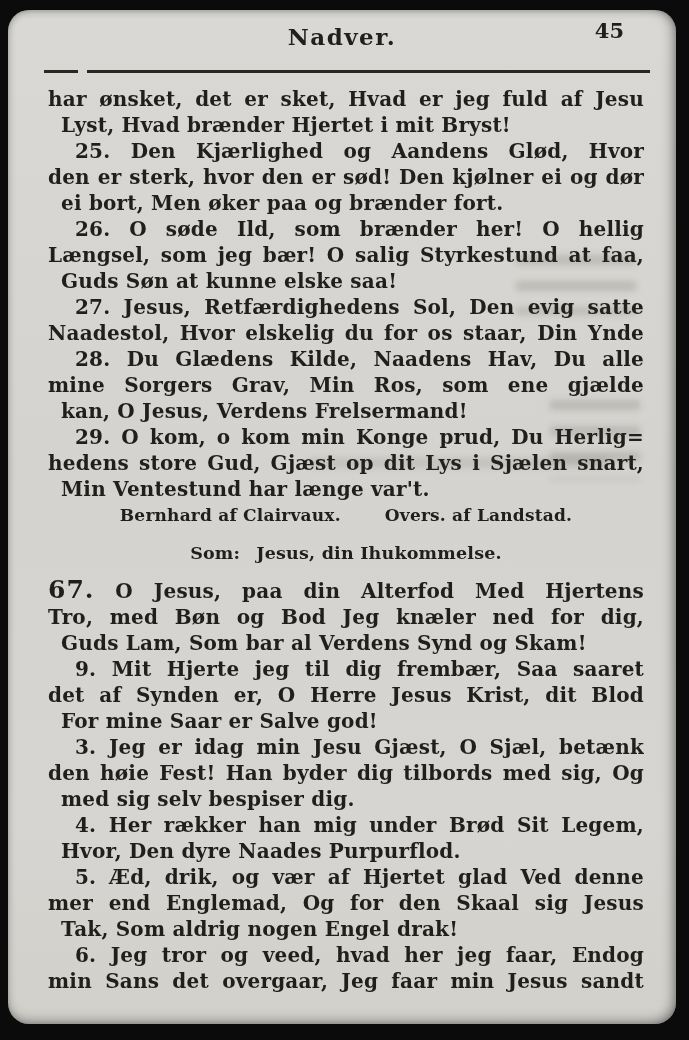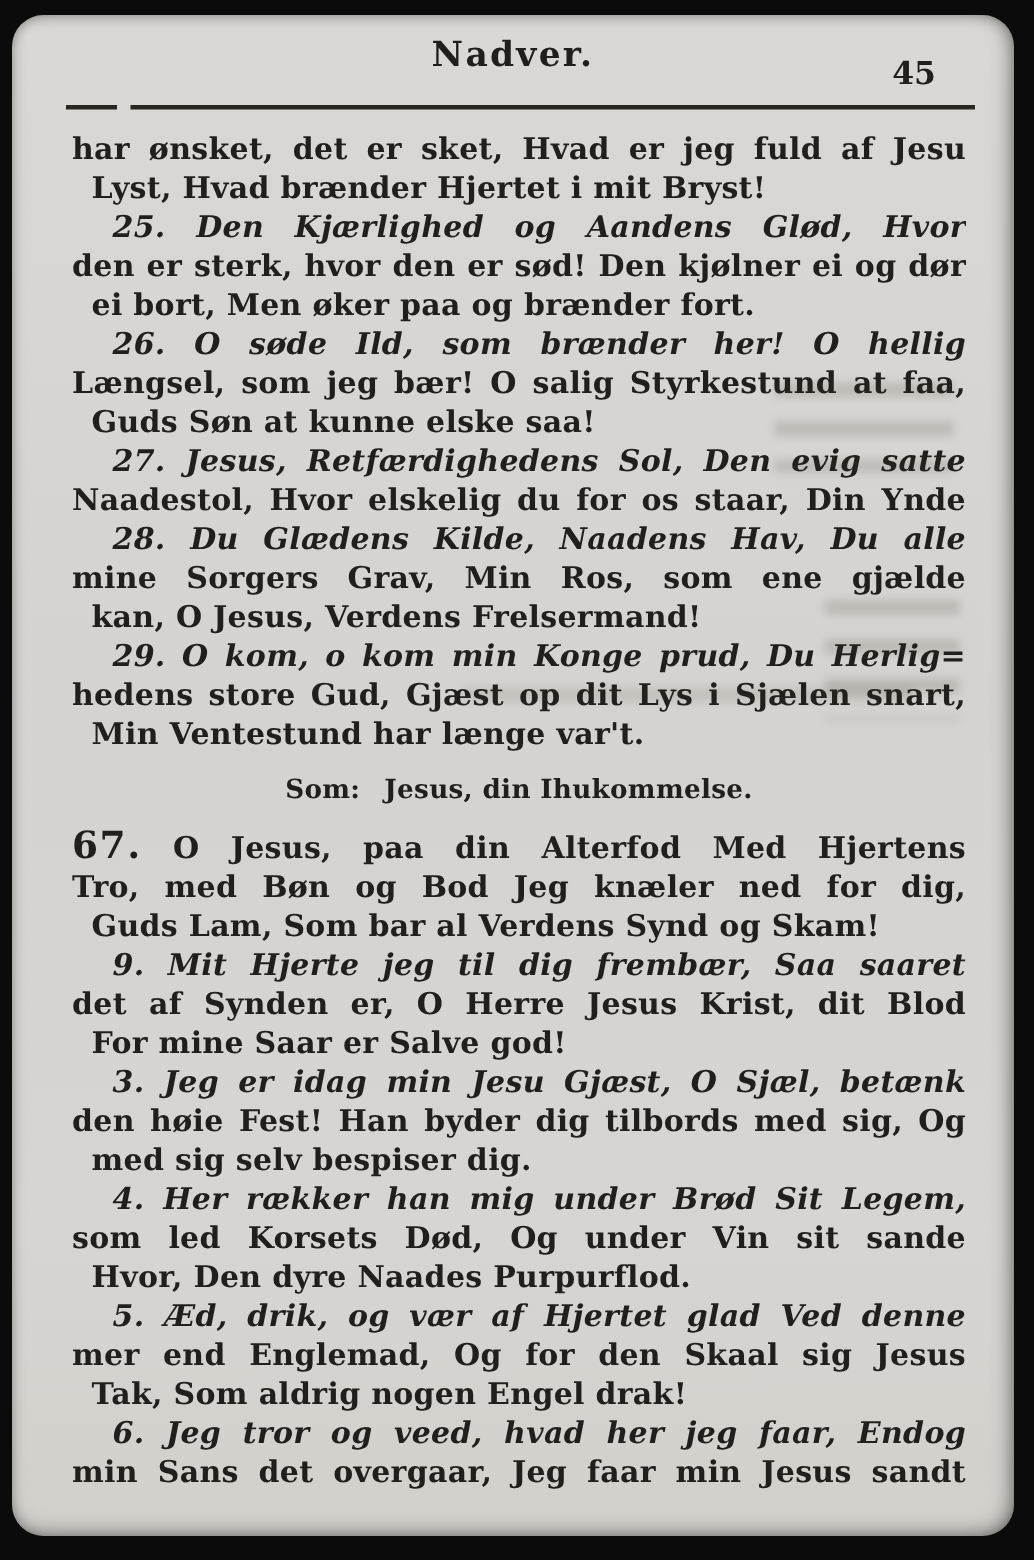--- a/index.html
+++ b/index.html
@@ -24,21 +24,21 @@
     color:#211f1b;
     border-radius:21px;
   }
   .header{position:relative;padding-top:13px;height:40px;}
   .title{
     text-align:center;
     font-size:23px;font-weight:bold;
     letter-spacing:1.5px;
   }
   .pagenum{
-    position:absolute;right:52px;top:26px;
+    position:absolute;right:52px;top:8px;
     font-size:21px;font-weight:bold;
   }
   .rule{
     display:flex;align-items:center;
     margin:7px 26px 0 36px;
   }
   .rule .dash{width:34px;height:3px;background:#2a2722;margin-right:9px;}
   .rule .long{flex:1;height:3px;background:#2a2722;}
   .text{
     margin-top:13px;
@@ -47,21 +47,21 @@
     line-height:26px;
     letter-spacing:.2px;
   }
   .vline{
     text-align:justify;
     text-align-last:justify;
     white-space:nowrap;
     overflow:hidden;
   }
   .vline.end{text-align-last:auto;white-space:normal;margin-left:13px;}
-  .vline.indent{padding-left:27px;font-style:italic;}
+  .vline.indent{padding-left:27px;}
   .attribution{
     display:flex;justify-content:center;gap:44px;
     font-size:17px;line-height:25px;
     margin-top:1px;
   }
   .tune{
     text-align:center;
     font-size:17.5px;line-height:25px;
     margin:13px 0 11px;
   }
@@ -123,20 +123,24 @@
       <div class="vline">mine Sorgers Grav, Min Ros, som ene gjælde</div>
       <div class="vline end">kan, O Jesus, Verdens Frelsermand!</div>
     </div>
 
     <div class="verse">
       <div class="vline indent">29. O kom, o kom min Konge prud, Du Herlig=</div>
       <div class="vline">hedens store Gud, Gjæst op dit Lys i Sjælen snart,</div>
       <div class="vline end">Min Ventestund har længe var't.</div>
     </div>
 
+    <div class="attribution">
+      <span>Bernhard af Clairvaux.</span>
+      <span>Overs. af Landstad.</span>
+    </div>
 
     <div class="tune">
       <span class="tune-label">Som:</span><span>Jesus, din Ihukommelse.</span>
     </div>
 
     <div class="verse">
       <div class="vline"><span class="hymn-number">67.</span> <span>O Jesus, paa din Alterfod Med Hjertens</span></div>
       <div class="vline">Tro, med Bøn og Bod Jeg knæler ned for dig,</div>
       <div class="vline end">Guds Lam, Som bar al Verdens Synd og Skam!</div>
     </div>
@@ -148,21 +152,20 @@
     </div>
 
     <div class="verse">
       <div class="vline indent">3. Jeg er idag min Jesu Gjæst, O Sjæl, betænk</div>
       <div class="vline">den høie Fest!  Han byder dig tilbords med sig, Og</div>
       <div class="vline end">med sig selv bespiser dig.</div>
     </div>
 
     <div class="verse">
       <div class="vline indent">4. Her rækker han mig under Brød Sit Legem,</div>
-      <div class="vline">som led Korsets Død, Og under Vin sit sande</div>
       <div class="vline end">Hvor, Den dyre Naades Purpurflod.</div>
     </div>
 
     <div class="verse">
       <div class="vline indent">5. Æd, drik, og vær af Hjertet glad Ved denne</div>
       <div class="vline">mer end Englemad, Og for den Skaal sig Jesus</div>
       <div class="vline end">Tak, Som aldrig nogen Engel drak!</div>
     </div>
 
     <div class="verse">

